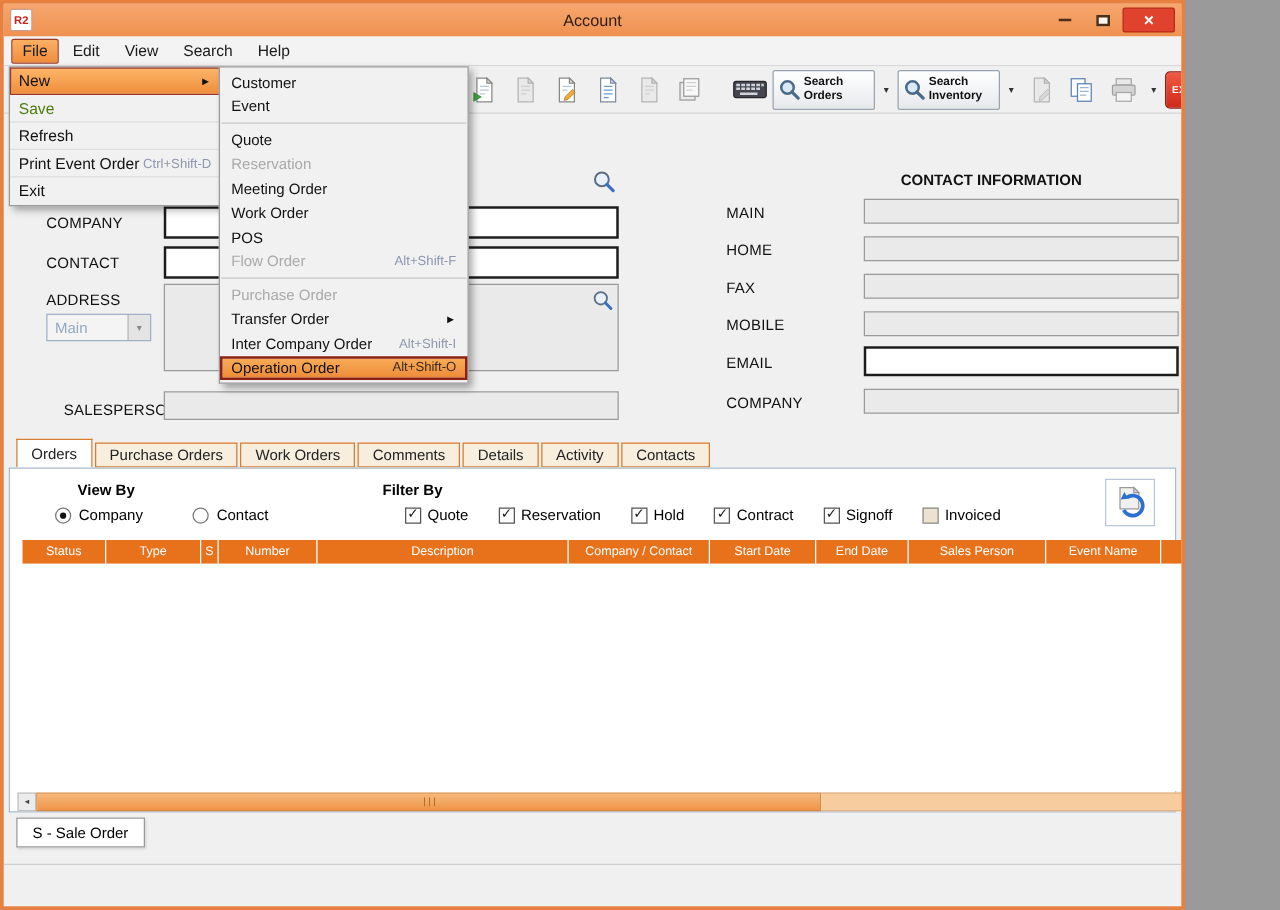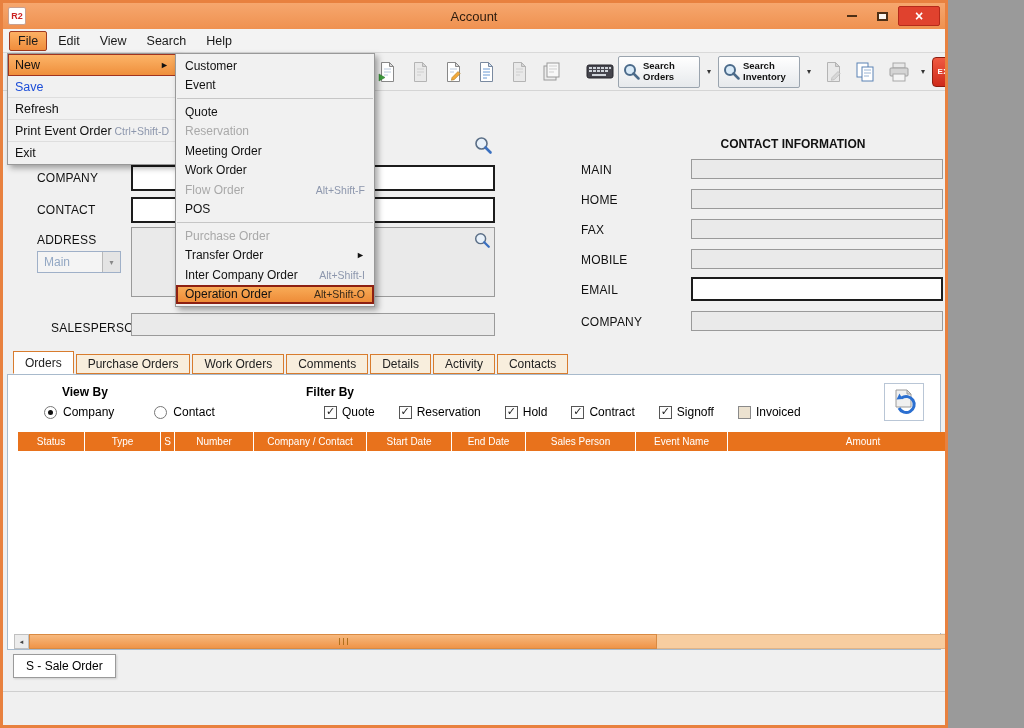--- a/index.html
+++ b/index.html
@@ -85,21 +85,21 @@
 
   
   .legend-tab{display:inline-block;margin:4px 0 0 10px;border:1px solid #9a9a9a;background:#fff;padding:4px 12px;font-size:12px;box-shadow:1px 1px 2px rgba(0,0,0,.15)}
   .statusbar{position:absolute;left:0;right:0;bottom:0;height:34px;border-top:1px solid #cfcfcf;background:#f0f0f0}
 
   
   .file-menu{position:absolute;left:4px;top:50px;width:170px;background:#f1f1f1;border:1px solid #999;box-shadow:3px 3px 6px rgba(0,0,0,.35);z-index:40}
   .fm-item{height:22px;display:flex;align-items:center;justify-content:space-between;padding:0 7px;font-size:12.5px;border-bottom:1px solid #dedede;color:#111}
   .fm-item:last-child{border-bottom:none}
   .fm-item.highlight{background:linear-gradient(#fcb468,#ef8f3c);border:1px solid #a03420;padding:0 6px}
-  .fm-item.disabled{color:#1d4ed8}
+  .fm-item.disabled{color:#4d7c0f}
   .fm-shortcut{font-size:10.5px;color:#8d97ad}
   .fm-arrow{font-size:9px;color:#111}
 
   .sub-menu{position:absolute;left:172px;top:50px;width:200px;background:#f1f1f1;border:1px solid #999;box-shadow:3px 3px 6px rgba(0,0,0,.35);z-index:41;padding:2px 0}
   .sm-item{height:19.5px;display:flex;align-items:center;justify-content:space-between;padding:0 9px;font-size:12px;color:#111}
   .sm-item.disabled{color:#a9a9a9}
   .sm-item.highlight{background:linear-gradient(#f8ab57,#ee8c38);border:2px solid #8d2012;padding:0 7px}
   .sm-sep{height:1px;background:#c6c6c6;margin:3px 1px}
   .sm-shortcut{font-size:10.5px;color:#8d97ad}
   .sm-item.highlight .sm-shortcut{color:#3a2a1a}
@@ -385,20 +385,21 @@
         <path d="M10 20a8 8 0 1 0 2.5-10" fill="none" stroke="#2b6fd0" stroke-width="3"></path>
         <path d="M10.5 5.5l3 5.5-6 .5z" fill="#2b6fd0"></path>
       </svg>
     </div>
 
     <div class="grid-header">
       <div class="gh c0">Status</div>
       <div class="gh c1">Type</div>
       <div class="gh c2">S</div>
       <div class="gh c3">Number</div>
+      <div class="gh c4">Description</div>
       <div class="gh c5">Company / Contact</div>
       <div class="gh c6">Start Date</div>
       <div class="gh c7">End Date</div>
       <div class="gh c8">Sales Person</div>
       <div class="gh c9">Event Name</div>
       <div class="gh c10">Amount</div>
     </div>
 
     <div class="grid-body"></div>
 
@@ -468,27 +469,27 @@
       </div>
     <div class="sm-item disabled">
         <span>Reservation</span>
       </div>
     <div class="sm-item">
         <span>Meeting Order</span>
       </div>
     <div class="sm-item">
         <span>Work Order</span>
       </div>
+    <div class="sm-item">
+        <span>POS</span>
+      </div>
     <div class="sm-item disabled">
       <span>Flow Order</span>
       <span class="sm-shortcut">Alt+Shift-F</span>
     </div>
-    <div class="sm-item">
-        <span>POS</span>
-      </div>
     <div class="sm-sep"></div>
     <div class="sm-item disabled">
         <span>Purchase Order</span>
       </div>
     <div class="sm-item">
       <span>Transfer Order</span>
       <span class="sm-arrow">►</span>
     </div>
     <div class="sm-item">
       <span>Inter Company Order</span>

